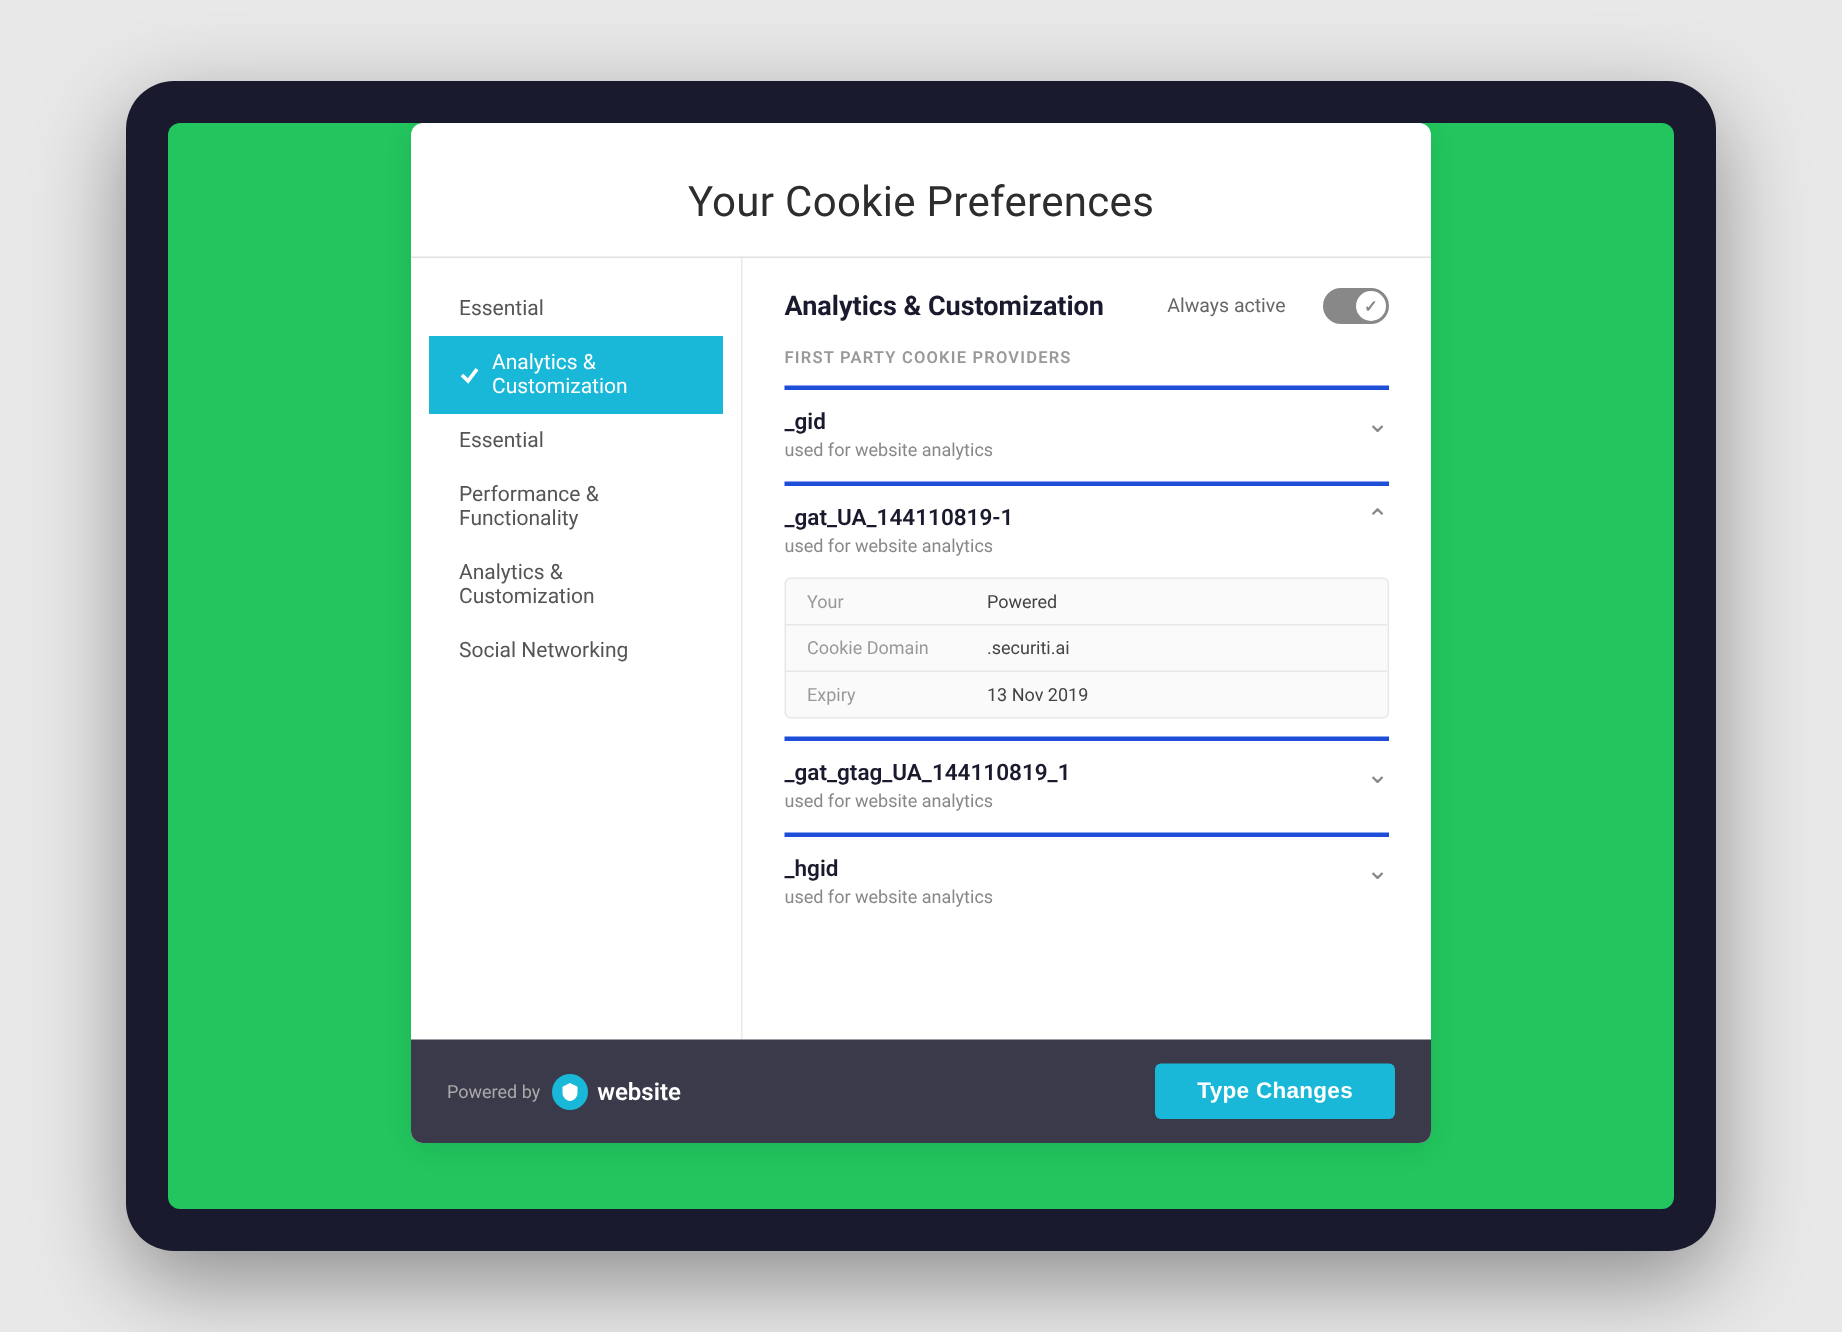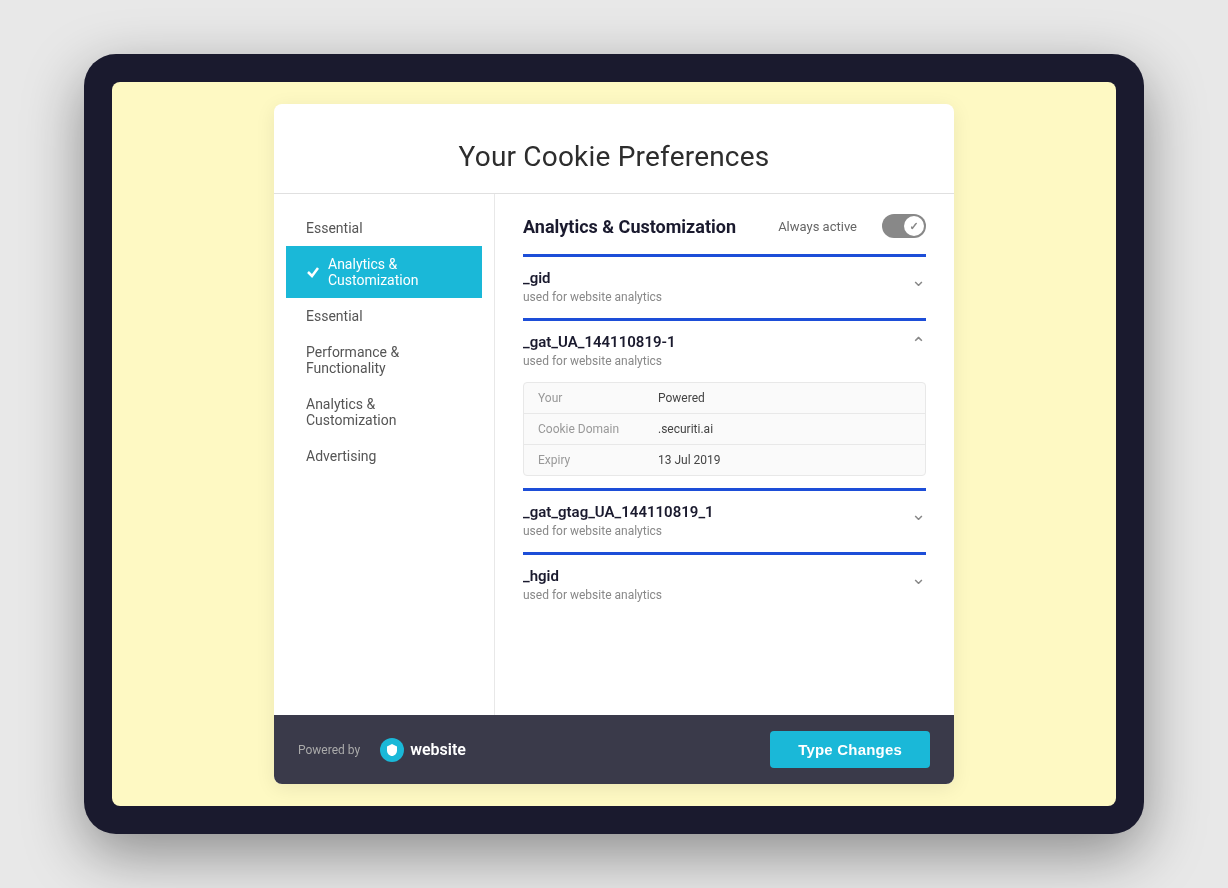--- a/index.html
+++ b/index.html
@@ -20,26 +20,26 @@
       padding: 28px;
       width: 1060px;
       height: 780px;
       display: flex;
       align-items: center;
       justify-content: center;
       box-shadow: 0 20px 60px rgba(0,0,0,0.4);
     }
 
     .device-screen {
-      background: #fef9c3;
+      background: #22c55e;
       border-radius: 8px;
       width: 100%;
       height: 100%;
       display: flex;
-      align-items: center;
+      align-items: flex-start;
       justify-content: center;
       overflow: hidden;
     }
 
     .modal {
       background: #ffffff;
       border-radius: 8px;
       width: 680px;
       height: 680px;
       display: flex;
@@ -239,21 +239,21 @@
       background: #3a3a4a;
       padding: 16px 24px;
       display: flex;
       align-items: center;
       justify-content: space-between;
     }
 
     .powered-by {
       display: flex;
       align-items: center;
-      gap: 20px;
+      gap: 8px;
       color: #aaa;
       font-size: 12px;
     }
 
     .securiti-logo {
       display: flex;
       align-items: center;
       gap: 6px;
     }
 
@@ -319,37 +319,38 @@
           <div class="sidebar-item">
 
             <span>Performance &amp; Functionality</span>
           </div>
           <div class="sidebar-item">
 
             <span>Analytics &amp; Customization</span>
           </div>
           <div class="sidebar-item">
 
-            <span>Advertising</span>
+            <span>Social Networking</span>
           </div>
         </div>
 
         <div class="content-area">
           <div class="content-header">
             <span class="content-title">Analytics &amp; Customization</span>
             <div class="always-active-container">
               <span class="always-active-label">Always active</span>
               <div class="toggle">
                 <div class="toggle-knob">
                   <span class="toggle-check">✓</span>
                 </div>
               </div>
             </div>
           </div>
 
+          <div class="section-label">FIRST PARTY COOKIE PROVIDERS</div>
 
           <div class="cookie-item">
             <div class="cookie-row">
               <div>
                 <div class="cookie-name">_gid</div>
                 <div class="cookie-desc">used for website analytics</div>
               </div>
               <span class="chevron">⌄</span>
             </div>
           </div>
@@ -366,21 +367,21 @@
               <div class="detail-row">
                 <span class="detail-label">Your</span>
                 <span class="detail-value">Powered</span>
               </div>
               <div class="detail-row">
                 <span class="detail-label">Cookie Domain</span>
                 <span class="detail-value">.securiti.ai</span>
               </div>
               <div class="detail-row">
                 <span class="detail-label">Expiry</span>
-                <span class="detail-value">13 Jul 2019</span>
+                <span class="detail-value">13 Nov 2019</span>
               </div>
             </div>
           </div>
 
           <div class="cookie-item">
             <div class="cookie-row">
               <div>
                 <div class="cookie-name">_gat_gtag_UA_144110819_1</div>
                 <div class="cookie-desc">used for website analytics</div>
               </div>

